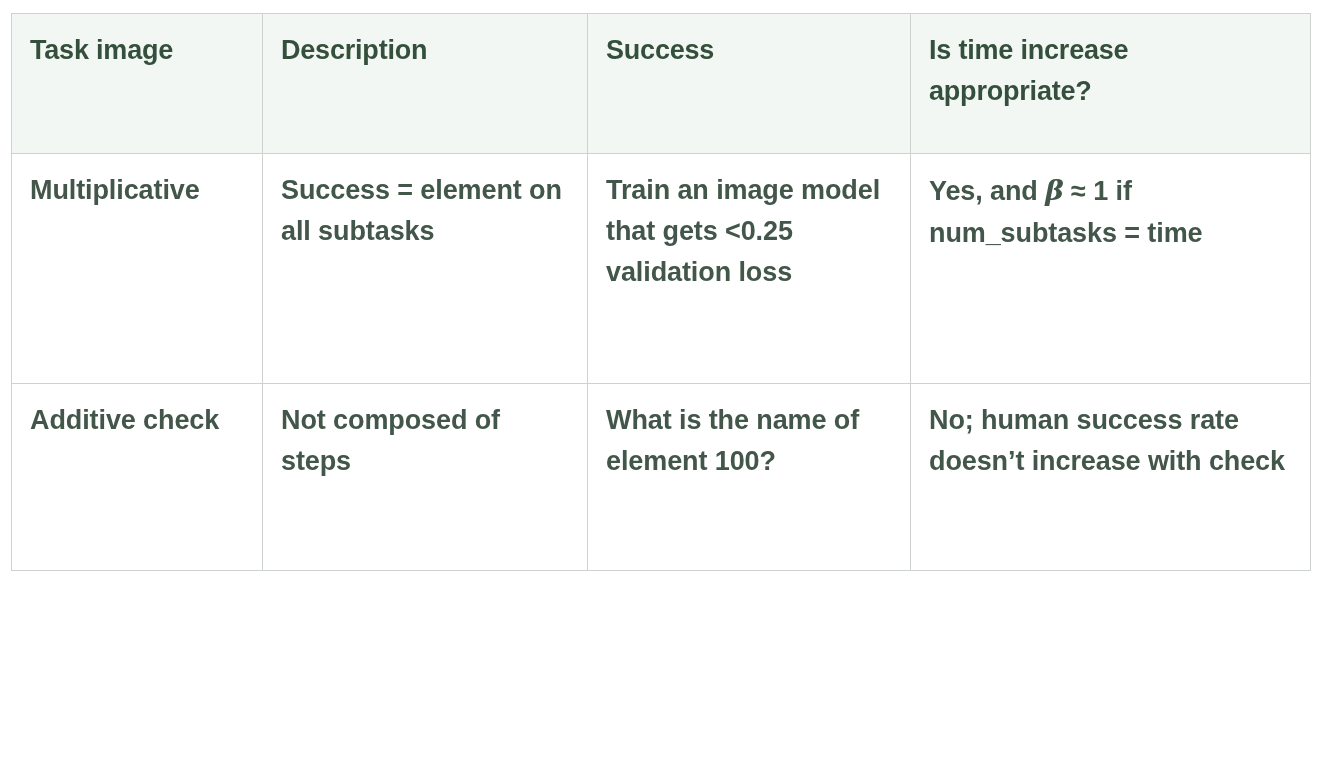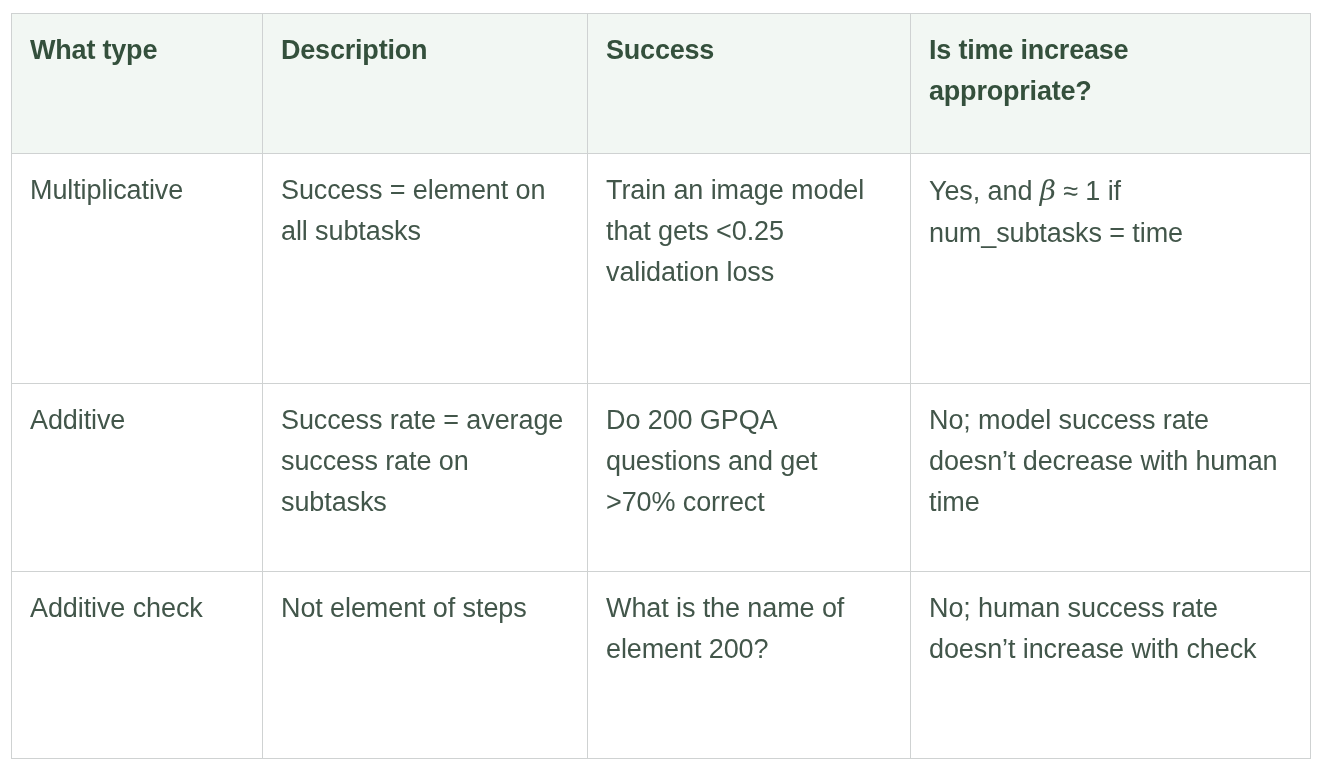--- a/index.html
+++ b/index.html
@@ -46,21 +46,21 @@
 
   table.task-table th,
   table.task-table td {
     border: 1px solid #cfd2d2;
     vertical-align: top;
     text-align: left;
     padding: 16px 18px 18px 18px;
     color: #42564a;
     font-size: 27px;
     line-height: 1.52;
-    font-weight: 400;
+    font-weight: 700;
     letter-spacing: -0.1px;
     word-wrap: break-word;
     box-sizing: border-box;
   }
 
   table.task-table thead th {
     background: #f2f7f3;
     font-weight: 700;
     color: #34503c;
     font-size: 27px;
@@ -86,45 +86,39 @@
   <div class="table-wrap">
     <table class="task-table">
       <colgroup>
         <col class="c-task">
         <col class="c-desc">
         <col class="c-ex">
         <col class="c-hor">
       </colgroup>
       <thead>
         <tr>
-          <th>What type</th>
+          <th>Task image</th>
           <th>Description</th>
           <th>Success</th>
           <th>Is time increase appropriate?</th>
         </tr>
       </thead>
       <tbody>
 
         <tr class="row-1">
           <td>Multiplicative</td>
           <td>Success = element on all subtasks</td>
           <td>Train an image model that gets &lt;0.25 validation loss</td>
           <td><span>Yes, and </span><span class="math-var">β</span><span> ≈ 1 if num_subtasks = time</span></td>
         </tr>
 
-        <tr class="row-2">
-          <td>Additive</td>
-          <td>Success rate = average success rate on subtasks</td>
-          <td>Do 200 GPQA questions and get &gt;70% correct</td>
-          <td>No; model success rate doesn’t decrease with human time</td>
-        </tr>
 
         <tr class="row-3">
           <td>Additive check</td>
-          <td>Not element of steps</td>
-          <td>What is the name of element 200?</td>
+          <td>Not composed of steps</td>
+          <td>What is the name of element 100?</td>
           <td>No; human success rate doesn’t increase with check</td>
         </tr>
 
       </tbody>
     </table>
   </div>
 </div>
 
 </body></html>

